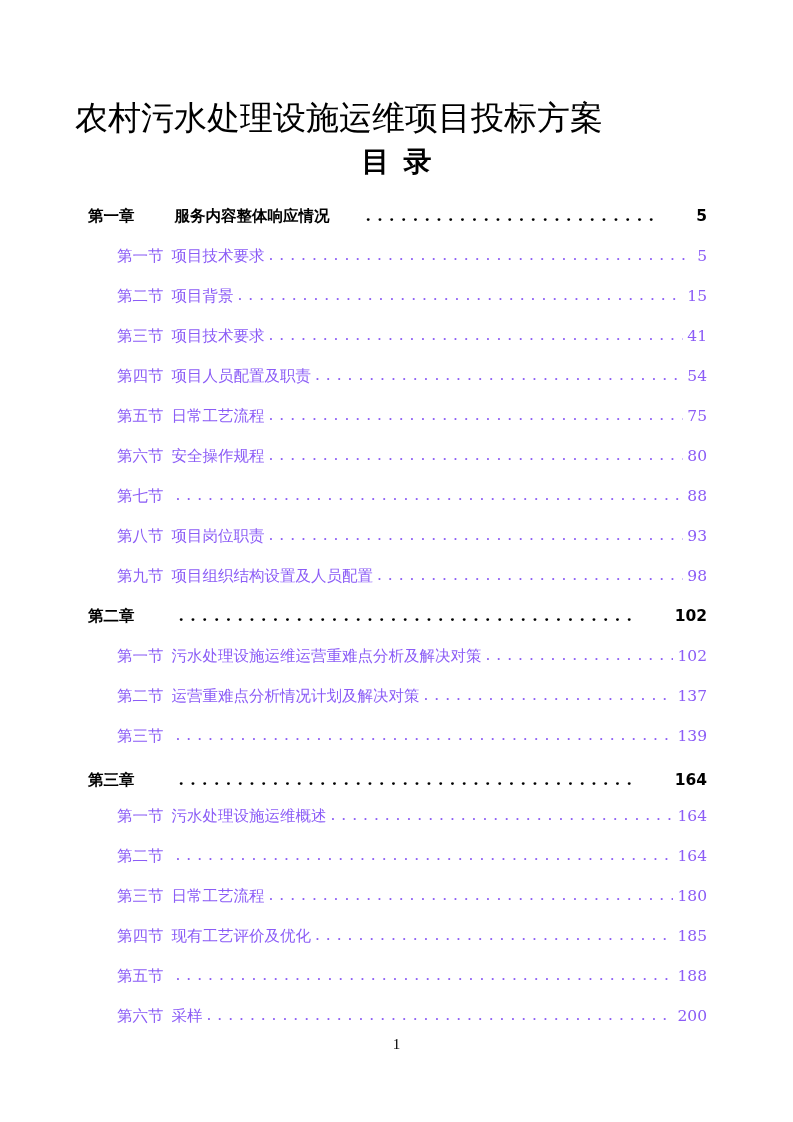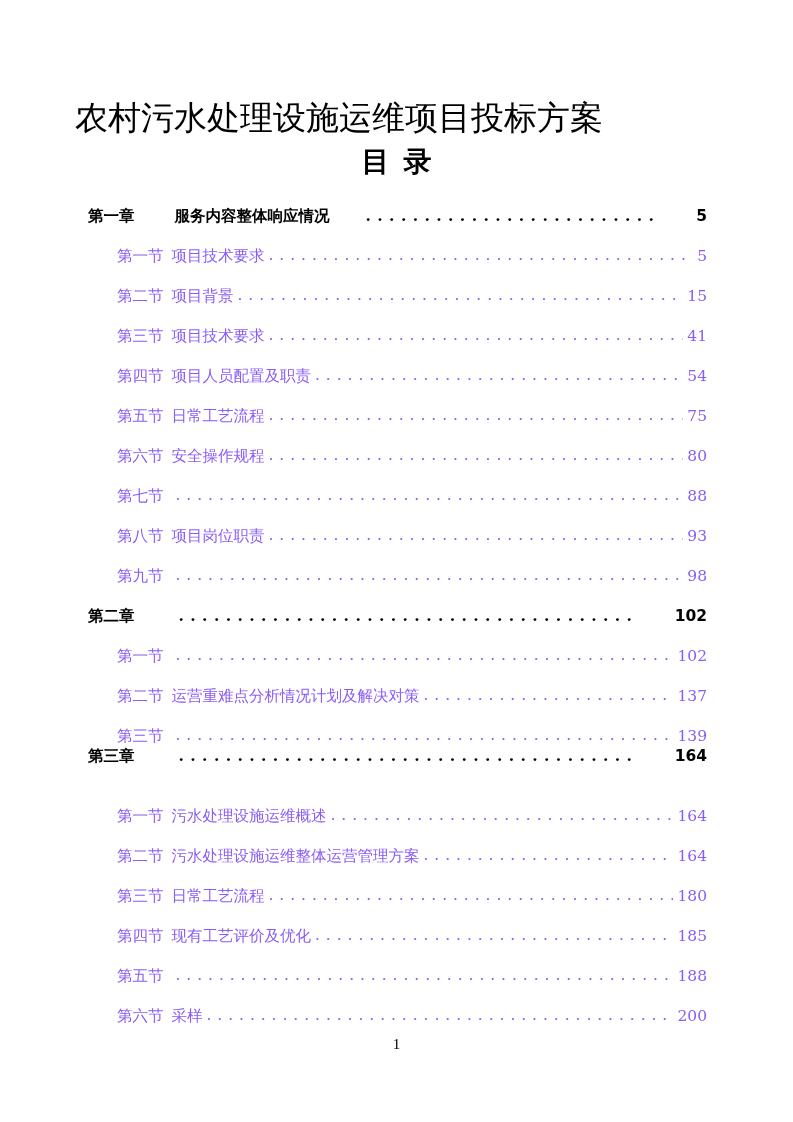--- a/index.html
+++ b/index.html
@@ -92,58 +92,59 @@
       <span class="page">88</span>
     </div>
     <div class="row section" style="top: 320px;">
       <span class="num-prefix">第八节</span>
       <span class="label">项目岗位职责</span>
       <span class="leader"></span>
       <span class="page">93</span>
     </div>
     <div class="row section" style="top: 360px;">
       <span class="num-prefix">第九节</span>
+      <span class="label">项目组织结构设置及人员配置</span>
       <span class="leader"></span>
       <span class="page">98</span>
     </div>
     <div class="row chapter" style="top: 400px;">
       <span class="num-prefix">第二章</span>
       <span class="leader"></span>
       <span class="page">102</span>
     </div>
     <div class="row section" style="top: 440px;">
       <span class="num-prefix">第一节</span>
+      <span class="label">污水处理设施运维运营重难点分析及解决对策</span>
       <span class="leader"></span>
       <span class="page">102</span>
     </div>
     <div class="row section" style="top: 480px;">
       <span class="num-prefix">第二节</span>
       <span class="label">运营重难点分析情况计划及解决对策</span>
       <span class="leader"></span>
       <span class="page">137</span>
     </div>
     <div class="row section" style="top: 520px;">
       <span class="num-prefix">第三节</span>
       <span class="leader"></span>
       <span class="page">139</span>
     </div>
-    <div class="row chapter" style="top: 540px; justify-content: flex-end;">
+    <div class="row chapter" style="top: 564px; justify-content: flex-end;">
       <span class="num-prefix">第三章</span>
       <span class="leader"></span>
       <span class="page">164</span>
     </div>
     <div class="row section" style="top: 600px;">
       <span class="num-prefix">第一节</span>
       <span class="label">污水处理设施运维概述</span>
       <span class="leader"></span>
       <span class="page">164</span>
     </div>
     <div class="row section" style="top: 640px;">
       <span class="num-prefix">第二节</span>
-      <span class="label">污水处理设施运维整体运营管理方案</span>
       <span class="leader"></span>
       <span class="page">164</span>
     </div>
     <div class="row section" style="top: 680px;">
       <span class="num-prefix">第三节</span>
       <span class="label">日常工艺流程</span>
       <span class="leader"></span>
       <span class="page">180</span>
     </div>
     <div class="row section" style="top: 720px;">

